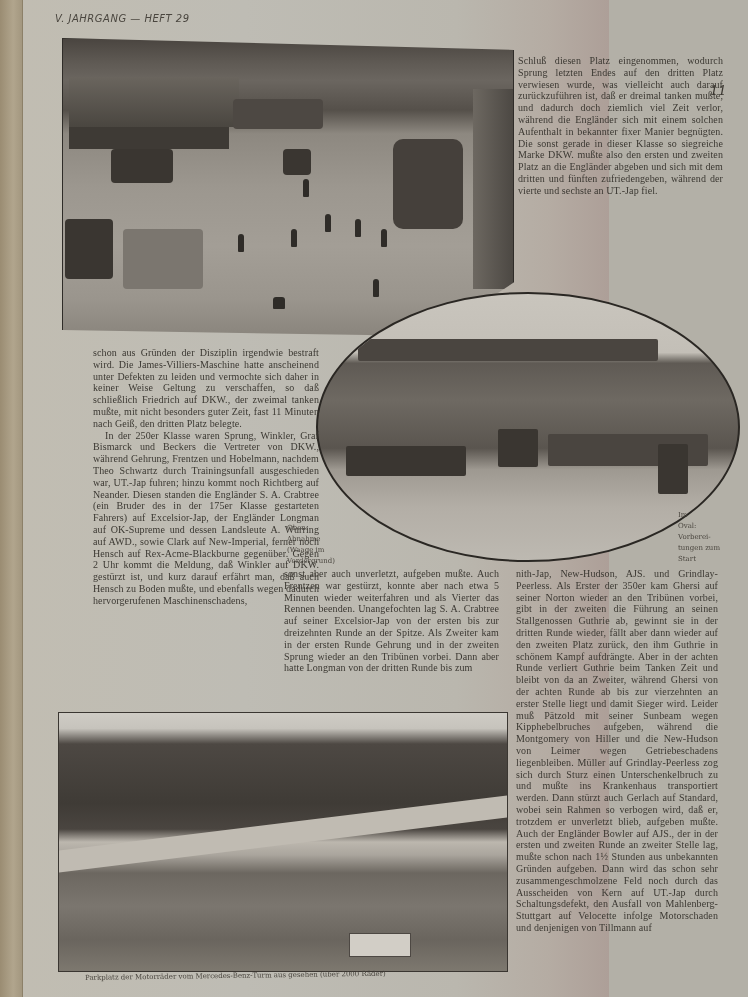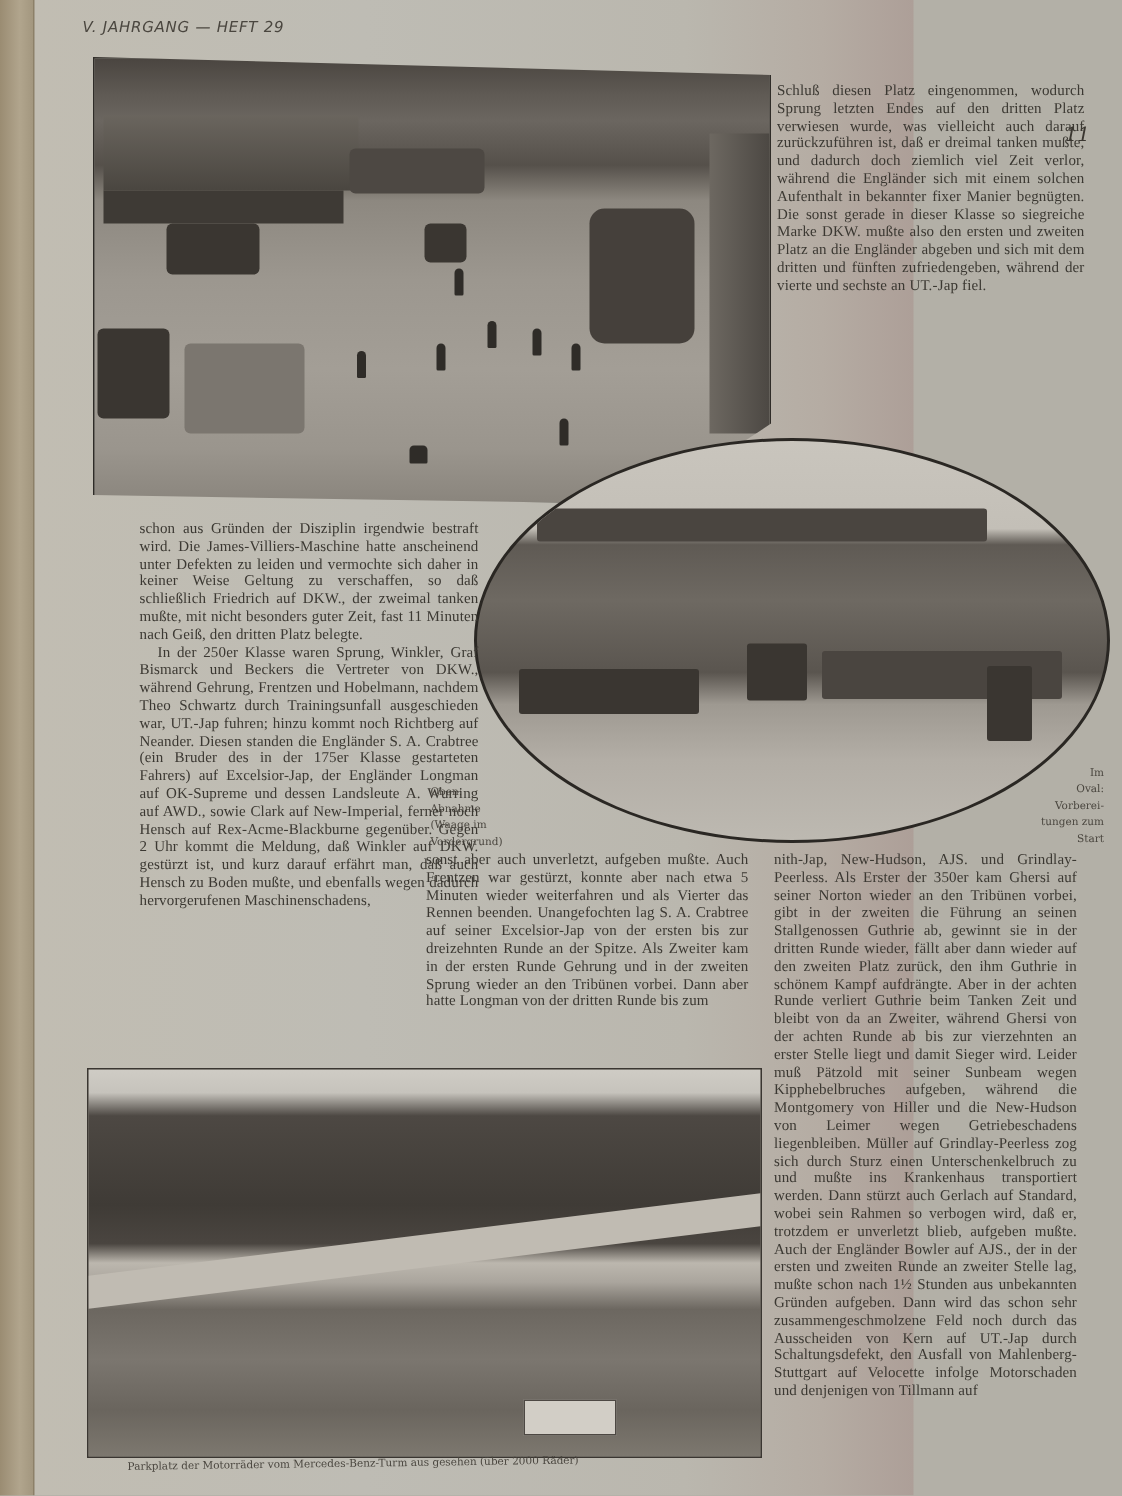--- a/index.html
+++ b/index.html
@@ -74,21 +74,21 @@
     position:absolute; left:0; top:110px; width:448px; height:22px;
     background:#c0bbb2; transform:skewY(-7deg);
   }
   .photo-bottom .hut {
     position:absolute; left:290px; top:220px; width:60px; height:22px; background:#d2cec6; border:1px solid #4d4843;
   }
   .caption-photo {
     position:absolute; font-family:"DejaVu Serif", serif; font-size:7px; color:#4a463f; line-height:11px;
   }
   .caption-left { left:287px; top:523px; width:70px; }
-  .caption-right { left:678px; top:510px; width:58px; text-align:right; }
+  .caption-right { left:678px; top:510px; width:58px; text-align:left; }
   .caption-bottom {
     left:85px; top:970px; width:420px; font-size:7px; transform:rotate(-0.8deg);
   }
   .col {
     position:absolute; font-family:"Liberation Serif", "DejaVu Serif", serif;
     font-size:10px; line-height:11.8px; color:#3b3832; text-align:justify;
     letter-spacing:0.1px;
   }
   .col p { margin:0; text-indent:0; }
   .col p.indent { text-indent:12px; }

